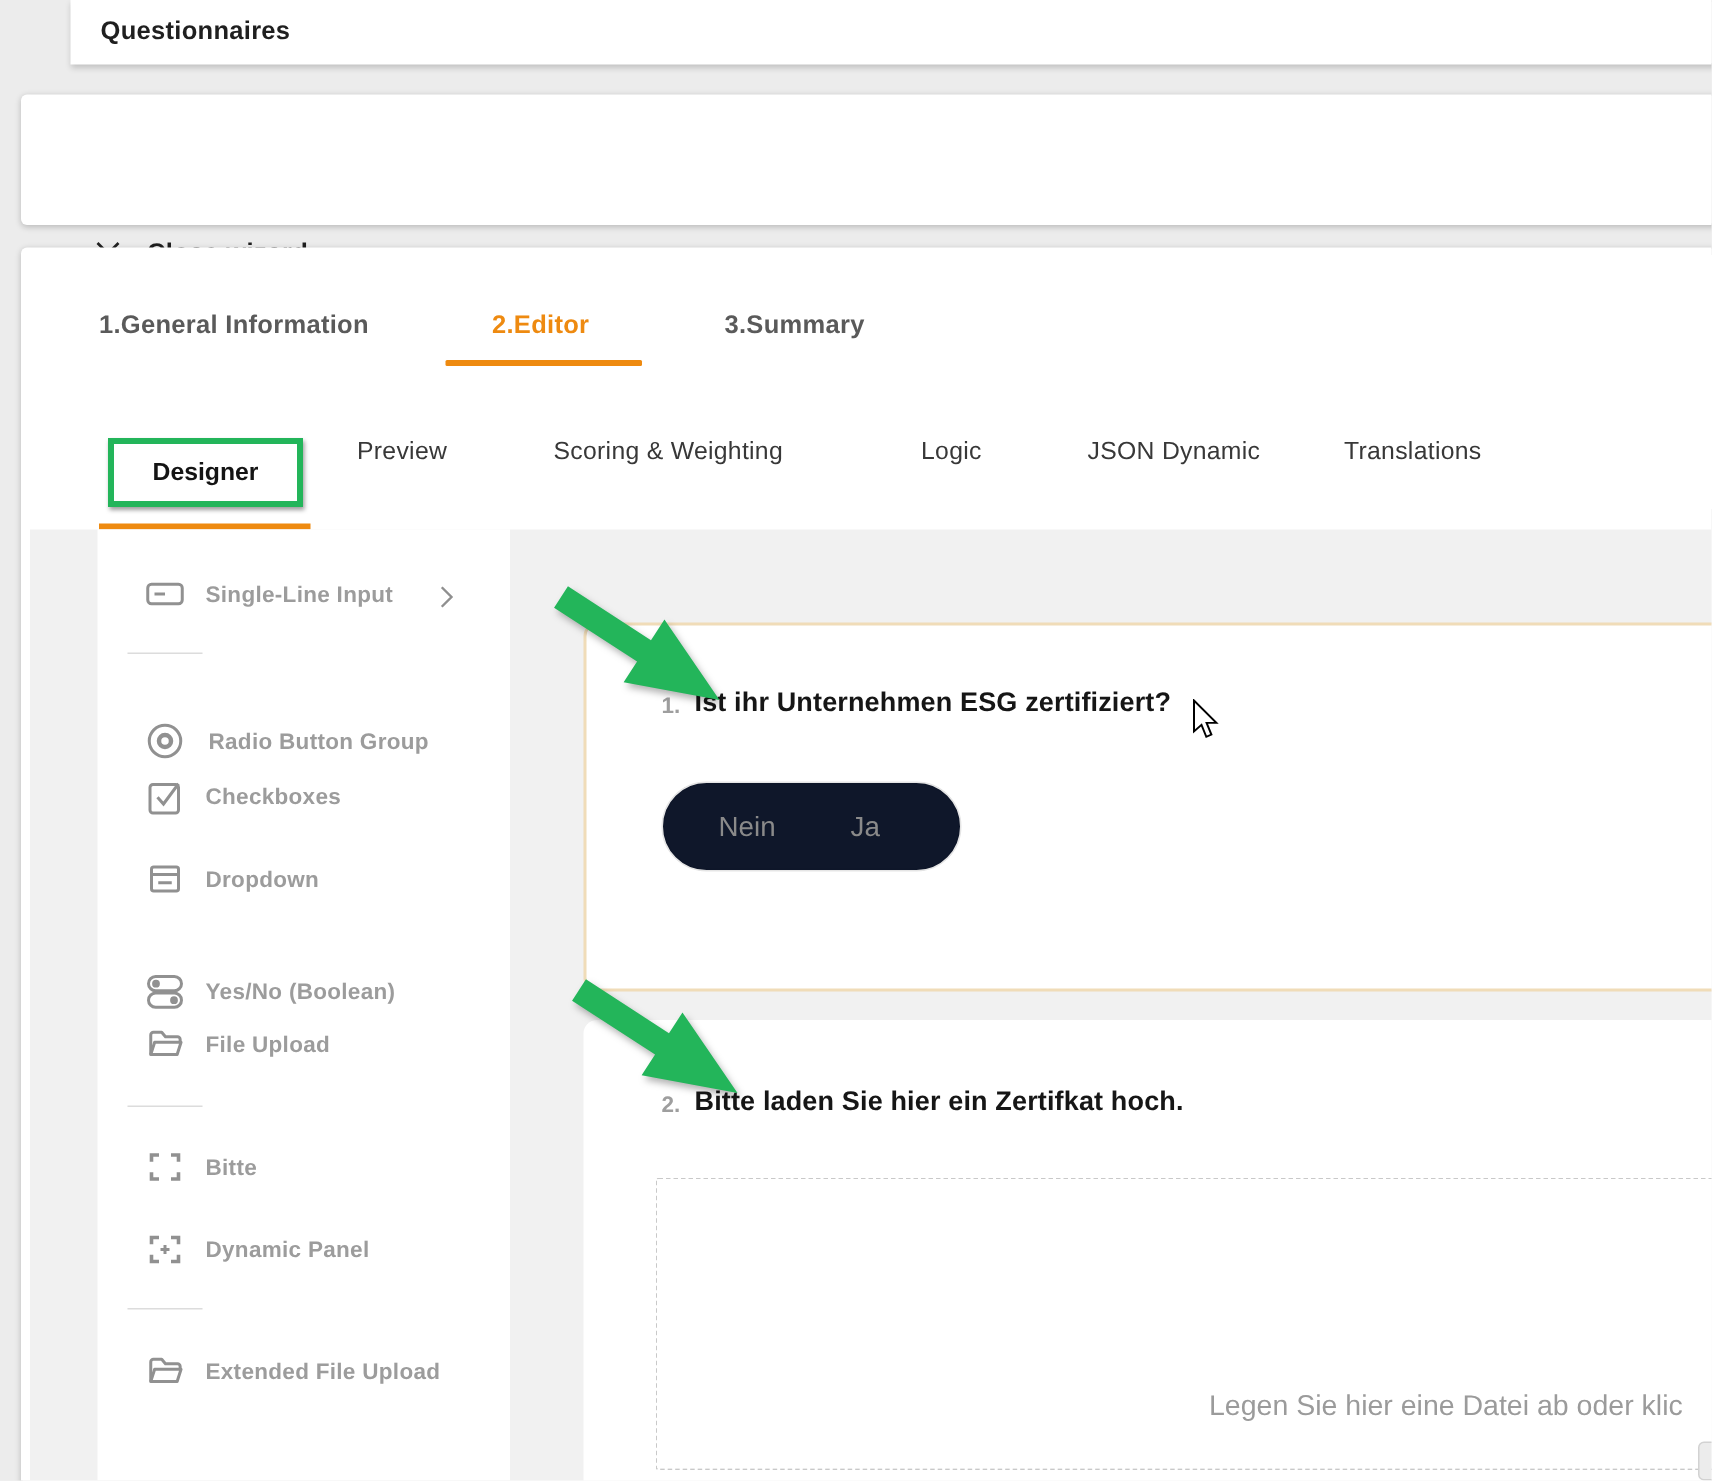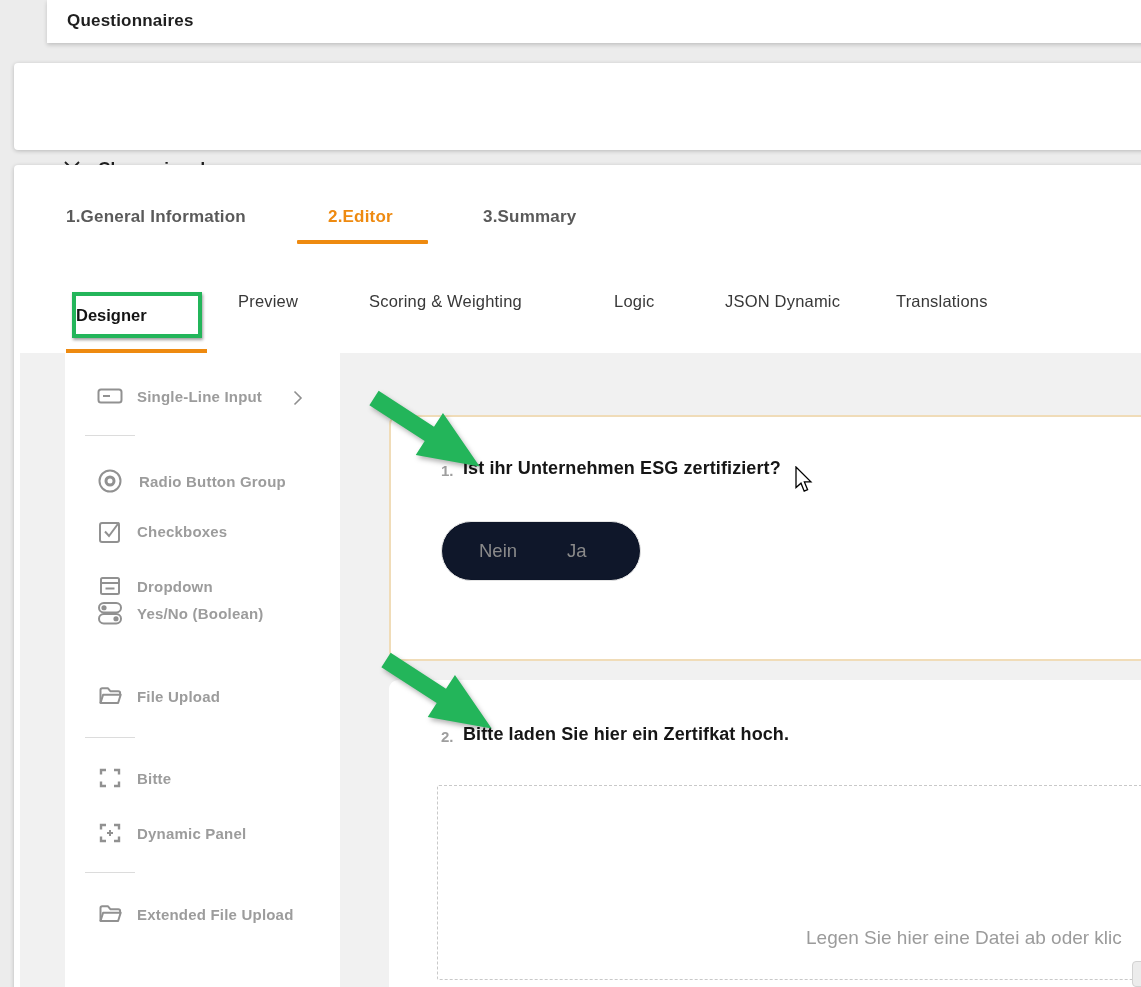--- a/index.html
+++ b/index.html
@@ -24,21 +24,21 @@
     border-radius:4px 4px 0 0; box-shadow:0 1px 4px rgba(0,0,0,.22); }
 
   
   .step { top:207px; font-size:17px; font-weight:700; color:#5a5a5a; letter-spacing:.2px; cursor:pointer; }
   .step.active { color:#ee8a10; }
   .step-underline { left:297px; top:240px; width:131px; height:4px; background:#ee8a10; border-radius:1px; }
 
   
   .etab { top:292px; font-size:16.5px; color:#383838; letter-spacing:.2px; cursor:pointer; }
   .designer-box { left:72px; top:292px; width:130px; height:46px; border:4px solid #23b55a;
-    display:flex; align-items:center; 
+    display:flex; align-items:center; justify-content:center;
     filter:drop-shadow(1.5px 2px 1.5px rgba(0,0,0,.38)); background:#fff; }
   .designer-label { font-size:16.5px; font-weight:700; color:#141414; }
   .etab-underline { left:66px; top:349px; width:141px; height:4px; background:#ee8a10; }
 
   
   .surface { left:20px; top:353px; width:1121px; height:634px; background:#f1f1f1; }
   .toolbox { left:65px; top:353px; width:275px; height:634px; background:#ffffff; }
 
   .tb-item { position:absolute; left:97px; display:flex; align-items:center; gap:14px; cursor:grab; }
   .tb-label { font-size:15px; font-weight:700; color:#9c9c9c; letter-spacing:.2px; white-space:nowrap; }
@@ -120,21 +120,21 @@
     </span>
     <span class="tb-label">Single-Line Input</span>
   </div>
   <div class="tb-chevron" style="top:390px;">
     <svg width="10" height="16" viewBox="0 0 10 16" fill="none" stroke="#8f8f8f" stroke-width="1.6">
       <path d="M1.5 1.5 L8 8 L1.5 14.5"></path>
     </svg>
   </div>
   <div class="tb-divider" style="top:435px;"></div>
 
-  <div class="tb-item" style="top:468px;gap:16px;">
+  <div class="tb-item" style="top:481px;gap:16px;">
     <span>
       <svg width="26" height="26" viewBox="0 0 26 26" fill="none" stroke="#919191" stroke-width="2">
         <circle cx="13" cy="13" r="10.5"></circle>
         <circle cx="13" cy="13" r="4" stroke-width="3"></circle>
       </svg>
     </span>
     <span class="tb-label">Radio Button Group</span>
   </div>
 
   <div class="tb-item" style="top:518px;">
@@ -151,21 +151,21 @@
     <span>
       <svg width="26" height="26" viewBox="0 0 26 26" fill="none" stroke="#919191" stroke-width="2">
         <rect x="4" y="5" width="18" height="16" rx="1.5"></rect>
         <path d="M4 10 H22"></path>
         <path d="M8.5 15.5 H17.5"></path>
       </svg>
     </span>
     <span class="tb-label">Dropdown</span>
   </div>
 
-  <div class="tb-item" style="top:600px;">
+  <div class="tb-item" style="top:648px;">
     <span>
       <svg width="26" height="26" viewBox="0 0 26 26" fill="none" stroke="#919191" stroke-width="2">
         <rect x="2" y="3" width="22" height="9.5" rx="4.75"></rect>
         <circle cx="7" cy="7.75" r="1.6" fill="#919191"></circle>
         <rect x="2" y="14" width="22" height="9.5" rx="4.75"></rect>
         <circle cx="19" cy="18.75" r="1.6" fill="#919191"></circle>
       </svg>
     </span>
     <span class="tb-label">Yes/No (Boolean)</span>
   </div>

